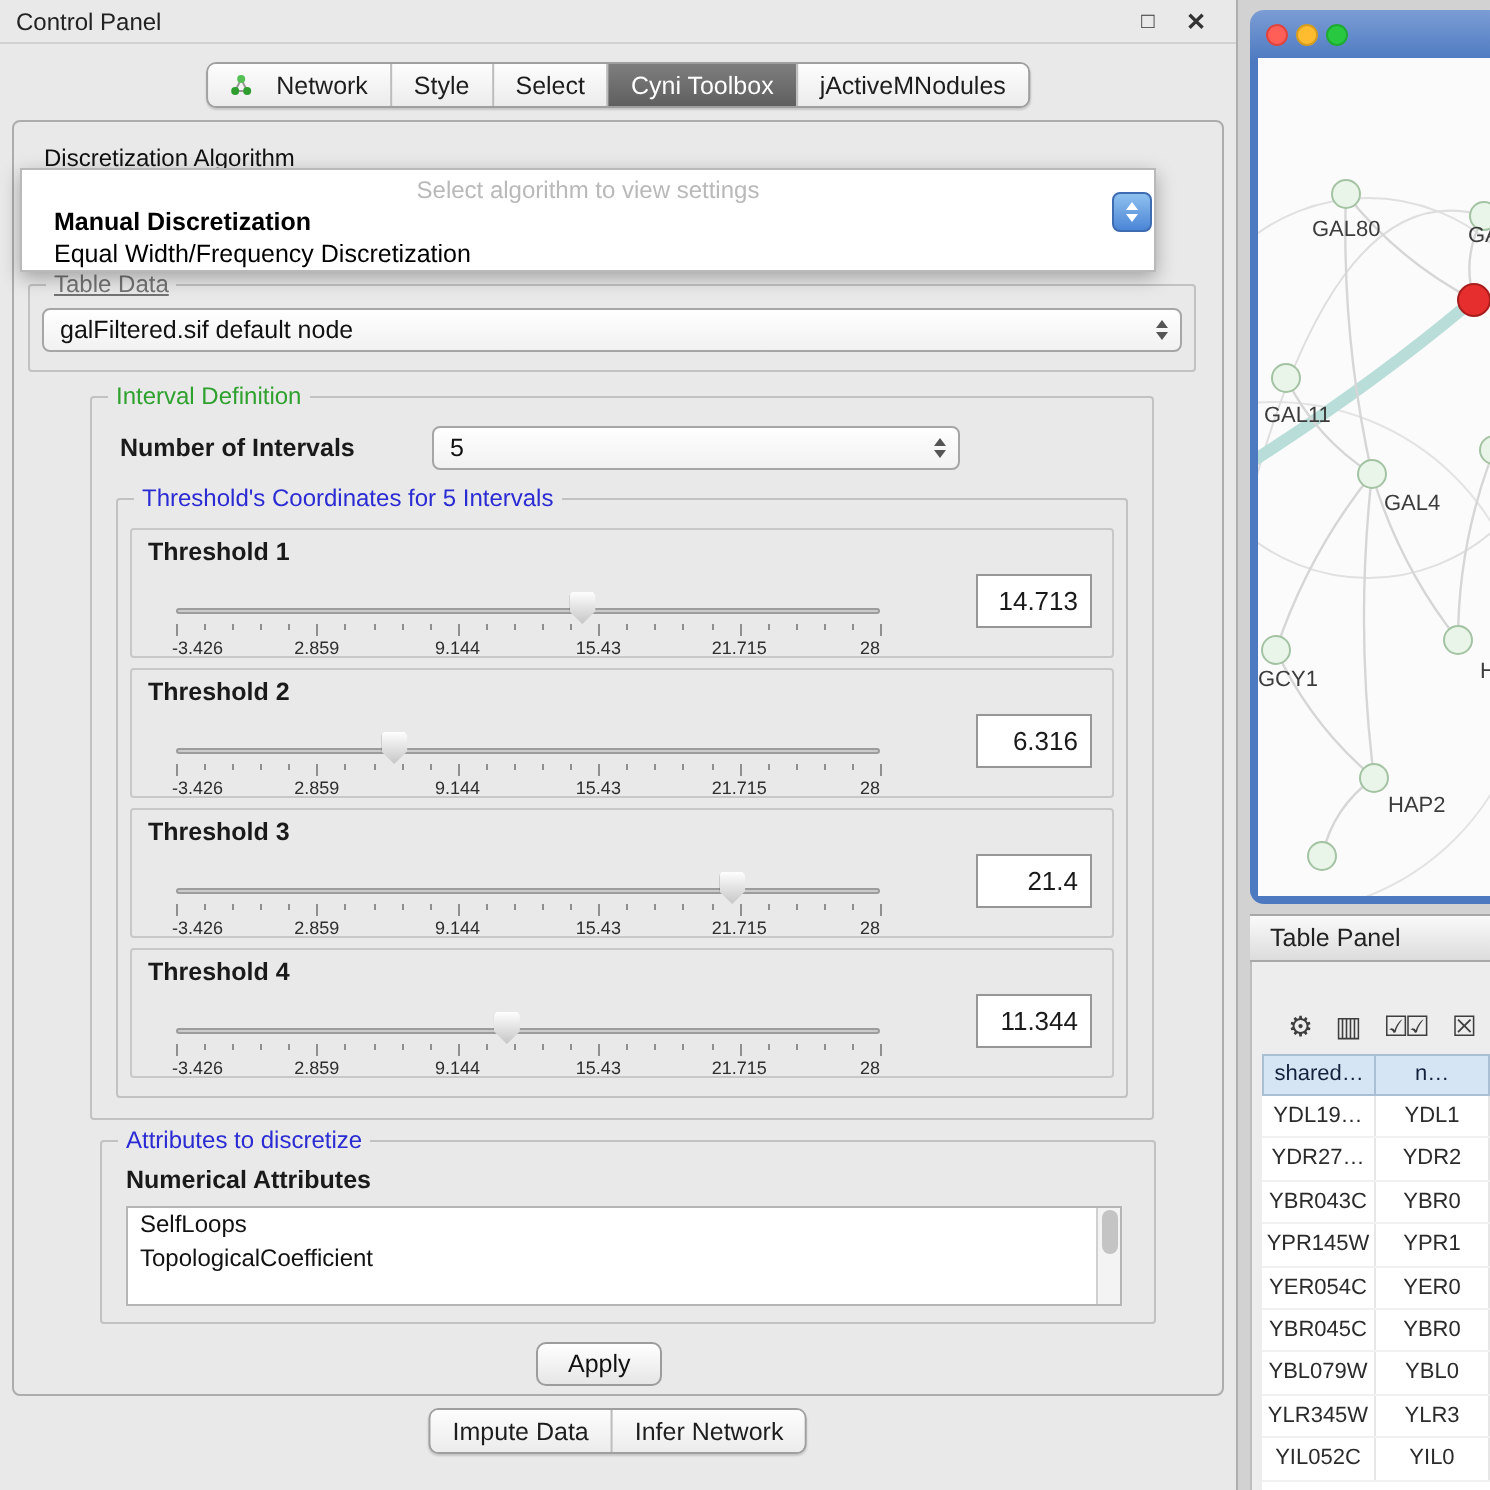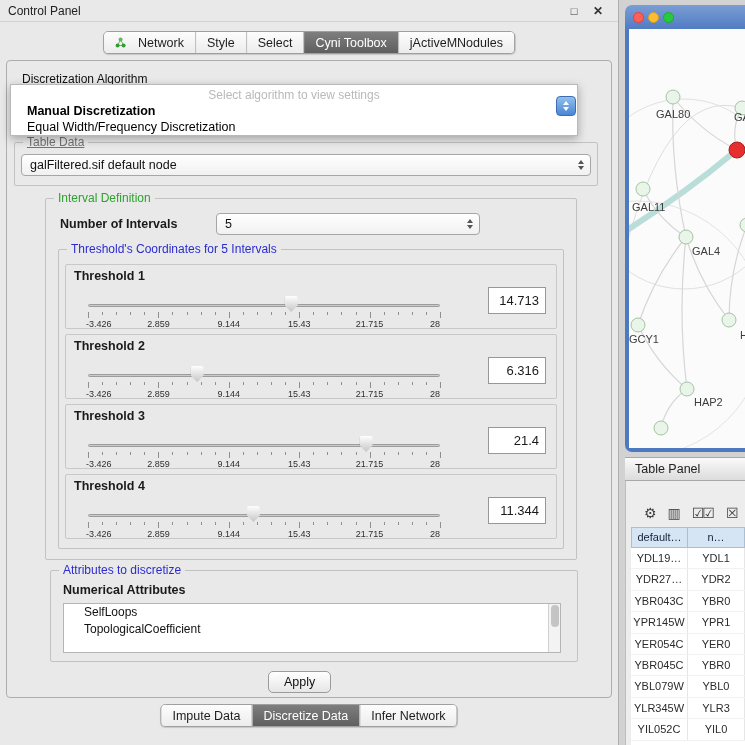--- a/index.html
+++ b/index.html
@@ -68,21 +68,21 @@
   .ticks { position:absolute; left:0; right:0; top:21px; height:7px; }
   .tick { position:absolute; width:1px; height:3px; background:#8f8f8f; }
   .tick.major { height:6px; }
   .scale-labels { position:absolute; left:0; right:0; top:28px; height:10px; }
   .scale-labels span { position:absolute; font-size:9px; color:#2e2e2e; white-space:nowrap; }
   .value-box { position:absolute; right:10px; top:22px; width:58px; height:27px; background:#fff; border:1px solid #979797; font-size:13px; text-align:right; line-height:25px; padding-right:6px; }
 
   .tbox.attributes { left:50px; top:570px; width:528px; height:92px; }
   .attr-title { position:absolute; left:12px; top:12px; font-weight:bold; font-size:12.5px; }
   .attr-list { position:absolute; left:12px; top:32px; right:16px; height:50px; background:#fff; border:1px solid #b5b5b5; overflow:hidden; }
-  .attr-item { font-size:12px; line-height:17px; padding-left:20px; color:#111; white-space:nowrap; }
+  .attr-item { font-size:12px; line-height:17px; padding-left:6px; color:#111; white-space:nowrap; }
   .attr-scrollbar { position:absolute; right:0; top:0; bottom:0; width:12px; background:#f3f3f3; border-left:1px solid #d0d0d0; }
   .attr-thumb { position:absolute; left:1.5px; top:1px; width:8px; height:22px; background:#c4c4c4; border-radius:4px; }
 
   .apply-btn { position:absolute; left:268px; top:671px; height:22px; padding:0 15px; background:linear-gradient(#ffffff,#e6e6e6); border:1px solid #9c9c9c; border-radius:5px; font-size:12.5px; color:#111; font-family:inherit; }
 
   
   .network-window { position:absolute; left:625px; top:5px; width:120px; height:447px; background:linear-gradient(#7b9dd4,#4d79c1 26px,#4d79c1); border-radius:7px 0 0 7px; }
   .traffic { position:absolute; top:7px; width:11px; height:11px; border-radius:50%; }
   .traffic.red { left:8px; background:#ff5f57; border:1px solid #dd453e; }
   .traffic.yellow { left:23px; background:#febc2e; border:1px solid #d69e21; }
@@ -373,23 +373,20 @@
       <div class="attr-item">SelfLoops</div>
           <div class="attr-item">TopologicalCoefficient</div>
         </div>
     </div>
 
     <button class="apply-btn">Apply</button>
 
     <div class="tabbar bottom">
         <div class="tab">
           <span>Impute Data</span>
-        </div>
-        <div class="tab active">
-          <span>Discretize Data</span>
         </div>
         <div class="tab">
           <span>Infer Network</span>
         </div>
       </div>
   </div>
 
   <div class="network-window">
     <div class="traffic red"></div>
     <div class="traffic yellow"></div>
@@ -434,21 +431,21 @@
   <div class="table-panel-header">Table Panel</div>
   <div class="table-panel">
     <div class="table-toolbar">
         <span class="tb-icon">⚙</span>
         <span class="tb-icon">▥</span>
         <span class="tb-icon">☑☑</span>
         <span class="tb-icon">☒</span>
       </div>
     <div class="table-grid">
       <div class="table-header-row">
-          <div class="thcell">default…</div>
+          <div class="thcell">shared…</div>
           <div class="thcell">n…</div>
         </div>
       <div>
           <div class="trow">
             <div class="tcell">YDL19…</div>
             <div class="tcell">YDL1</div>
           </div>
           <div class="trow">
             <div class="tcell">YDR27…</div>
             <div class="tcell">YDR2</div>

